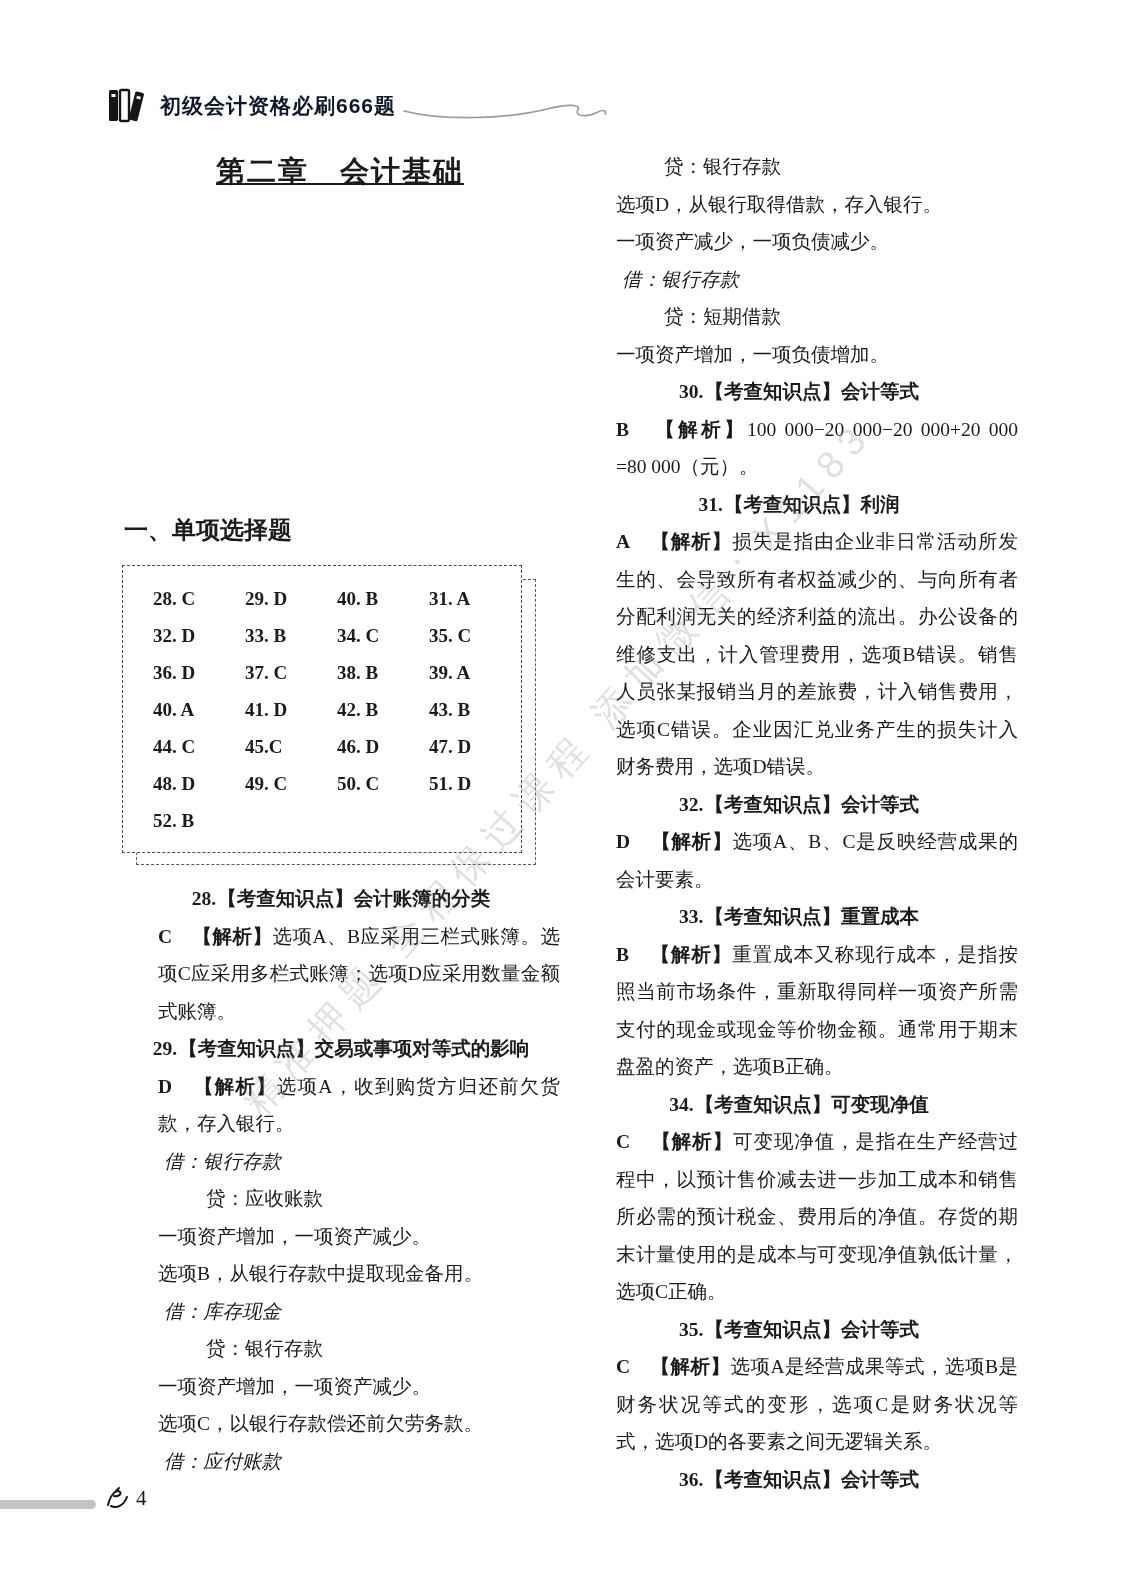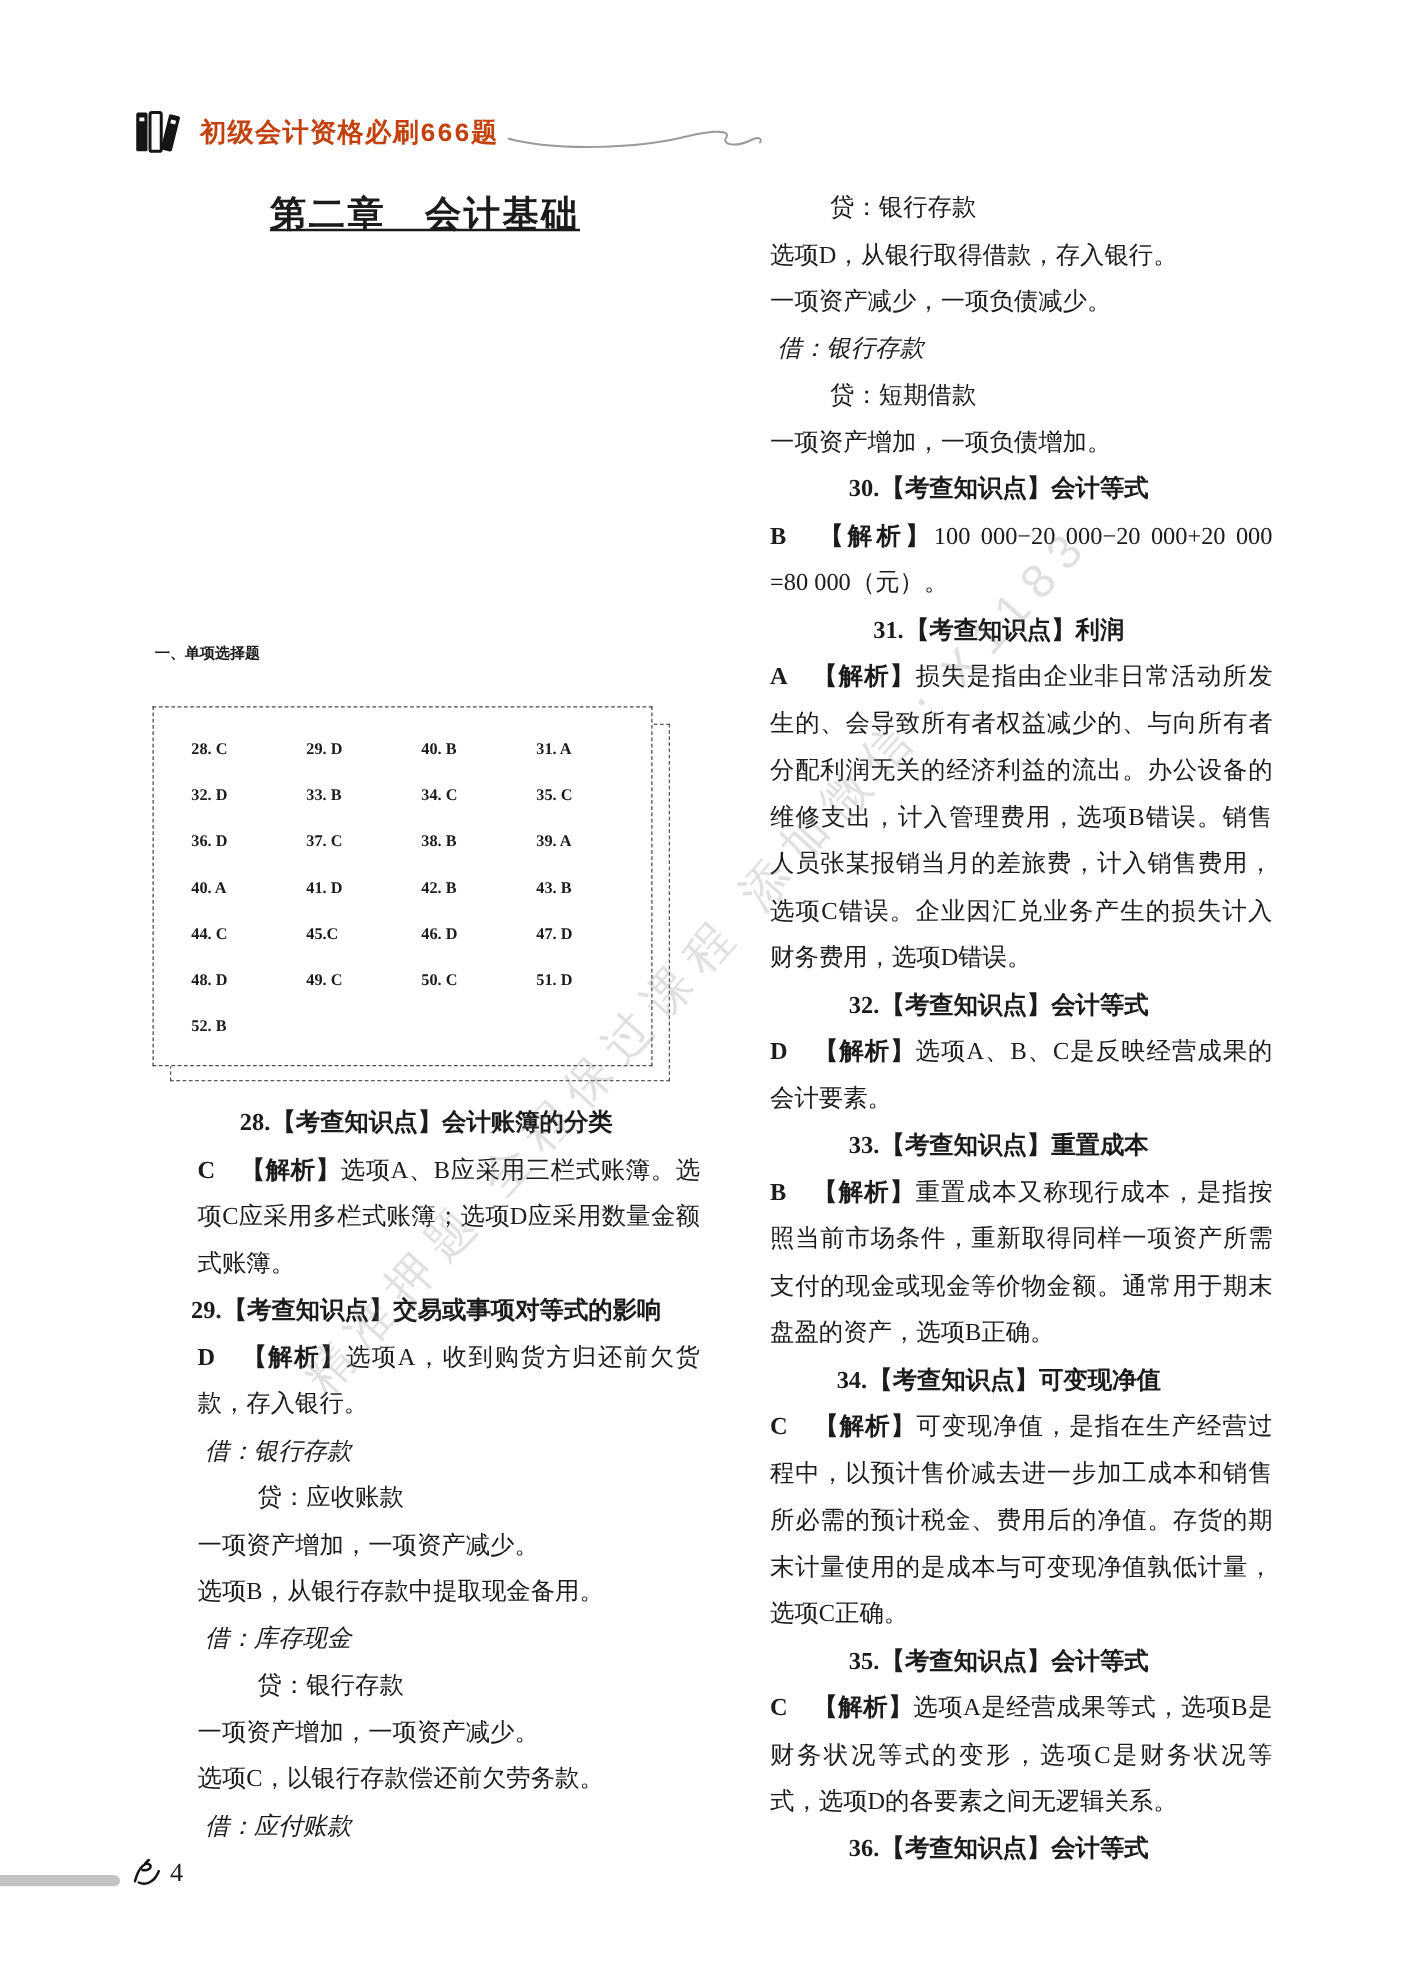--- a/index.html
+++ b/index.html
@@ -18,52 +18,52 @@
     font-family:"Liberation Sans", sans-serif;
     font-size:38px; letter-spacing:10px;
     color:rgba(125,125,125,0.24);
     white-space:nowrap; z-index:10; pointer-events:none;
   }
 
   
   .header { position:absolute; left:104px; top:84px; display:flex; align-items:center; z-index:3; }
   .logo { margin-right:10px; }
   .book-title {
-    font-family:Liberation Mono, monospace;
-    font-weight:bold; font-size:21px; color:#c2410c; letter-spacing:1px;
+    font-family:Liberation Sans, sans-serif;
+    font-weight:bold; font-size:21px; color:#0f172a; letter-spacing:1px;
   }
   .swash { margin-left:6px; margin-top:14px; }
 
   
   .chapter {
     position:absolute; left:122px; top:152px; width:436px;
     text-align:center; font-family:"Liberation Sans", sans-serif;
     font-size:29px; font-weight:bold; letter-spacing:2px; z-index:3;text-decoration:underline;
   }
   .section {
     position:absolute; left:124px; top:514px;
     font-family:"Liberation Sans", sans-serif;
-    font-size:12px; font-weight:bold; z-index:3;
+    font-size:24px; font-weight:bold; z-index:3;
   }
 
   
   .answer-shadow {
     position:absolute; left:136px; top:579px; width:400px; height:286px;
     border:1.5px dashed #5a5a5a; z-index:1; background:transparent;
   }
   .answer-box {
     position:absolute; left:122px; top:565px; width:400px; height:288px;
     border:1.5px dashed #4a4a4a; background:#ffffff; z-index:2;
     padding:22px 0 0 30px;
   }
   .answer-grid {
     display:grid; grid-template-columns:92px 92px 92px 92px;
     row-gap:15px; line-height:22px;
   }
-  .ans-cell { font-weight:bold; font-size:13px; white-space:nowrap; }
+  .ans-cell { font-weight:bold; font-size:19px; white-space:nowrap; }
 
   
   .q-col {
     position:absolute; width:438px; z-index:3;
     font-size:19.5px; line-height:37.5px;
   }
   .left-questions  { left:122px; top:880px; }
   .right-questions { left:580px; top:148px; }
 
   .q-head {

